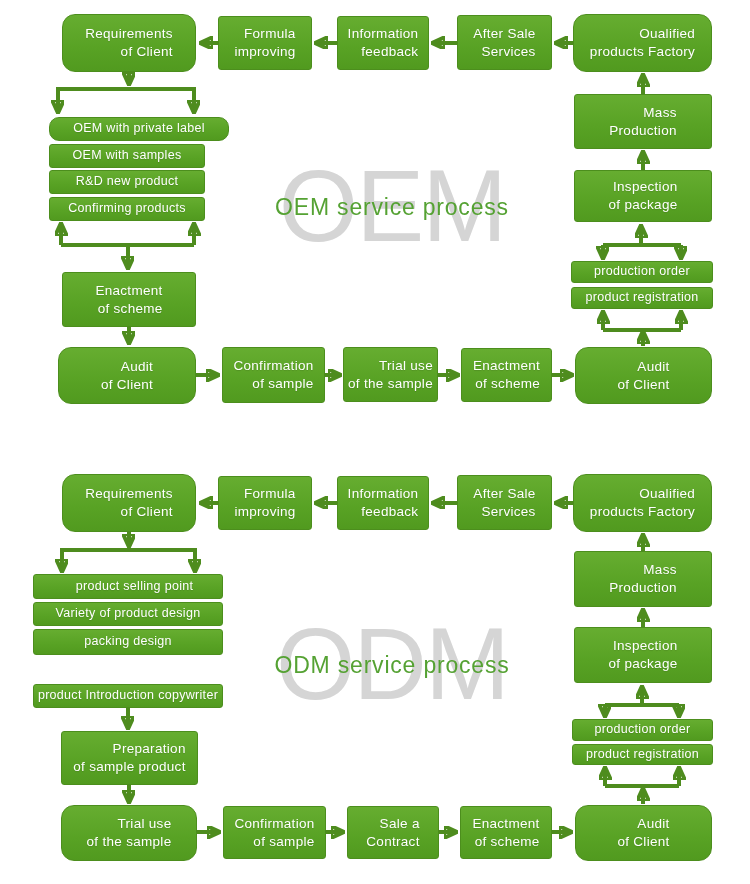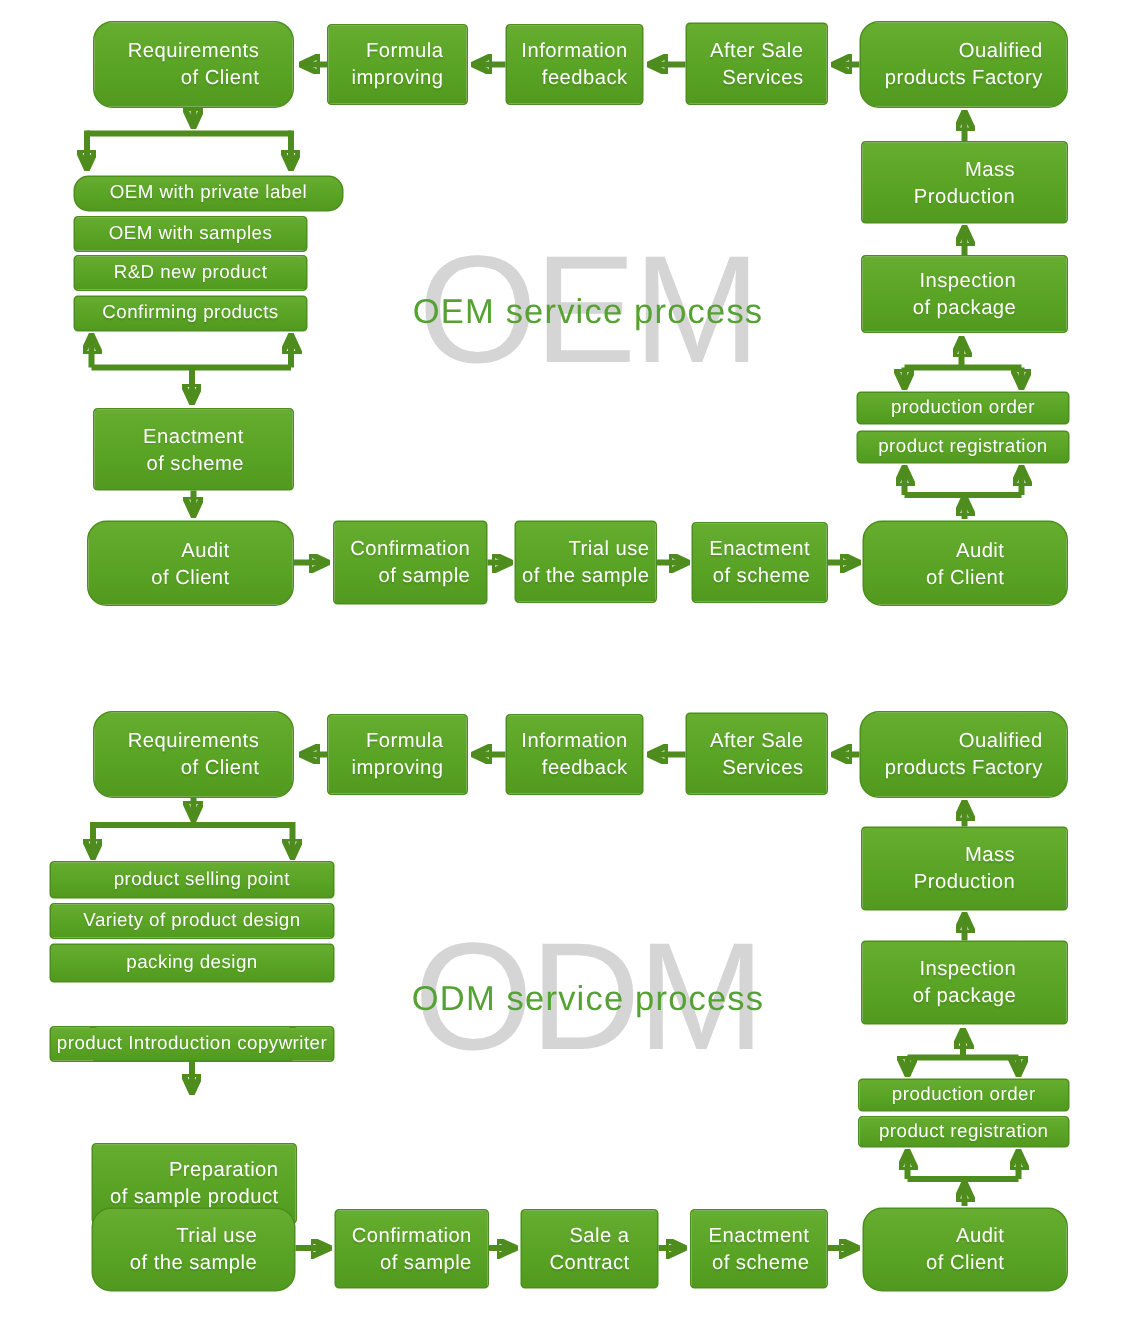--- a/index.html
+++ b/index.html
@@ -165,21 +165,21 @@
   <div class="node" style="left:457px;top:475px;width:95px;height:55px;">After Sale
 Services</div>
   <div class="node rounded" style="left:573px;top:474px;width:139px;height:58px;">Oualified
 products Factory</div>
 
   <div class="node bar" style="left:33px;top:574px;width:190px;height:25px;padding-left:13px;">product selling point</div>
   <div class="node bar" style="left:33px;top:602px;width:190px;height:24px;">Variety of product design</div>
   <div class="node bar" style="left:33px;top:629px;width:190px;height:26px;">packing design</div>
   <div class="node bar" style="left:33px;top:658px;width:190px;height:24px;margin-top:26px;">product Introduction copywriter</div>
 
-  <div class="node" style="left:61px;top:762px;width:137px;height:54px;">Preparation
+  <div class="node" style="left:61px;top:731px;width:137px;height:54px;">Preparation
 of sample product</div>
   <div class="node rounded" style="left:61px;top:805px;width:136px;height:56px;">Trial use
 of the sample</div>
   <div class="node" style="left:223px;top:806px;width:103px;height:53px;">Confirmation
 of sample</div>
   <div class="node" style="left:347px;top:806px;width:92px;height:53px;">Sale a
 Contract</div>
   <div class="node" style="left:460px;top:806px;width:92px;height:53px;">Enactment
 of scheme</div>
   <div class="node rounded" style="left:575px;top:805px;width:137px;height:56px;">Audit

